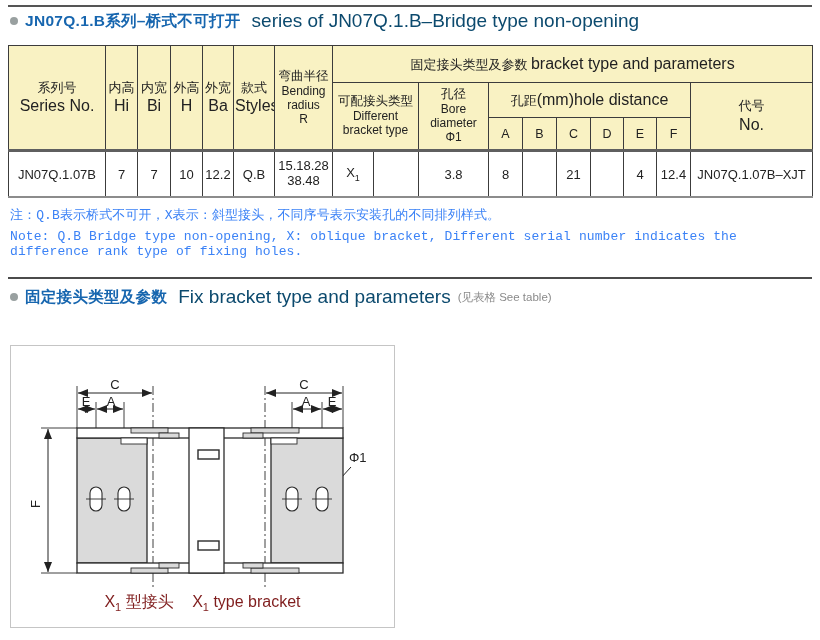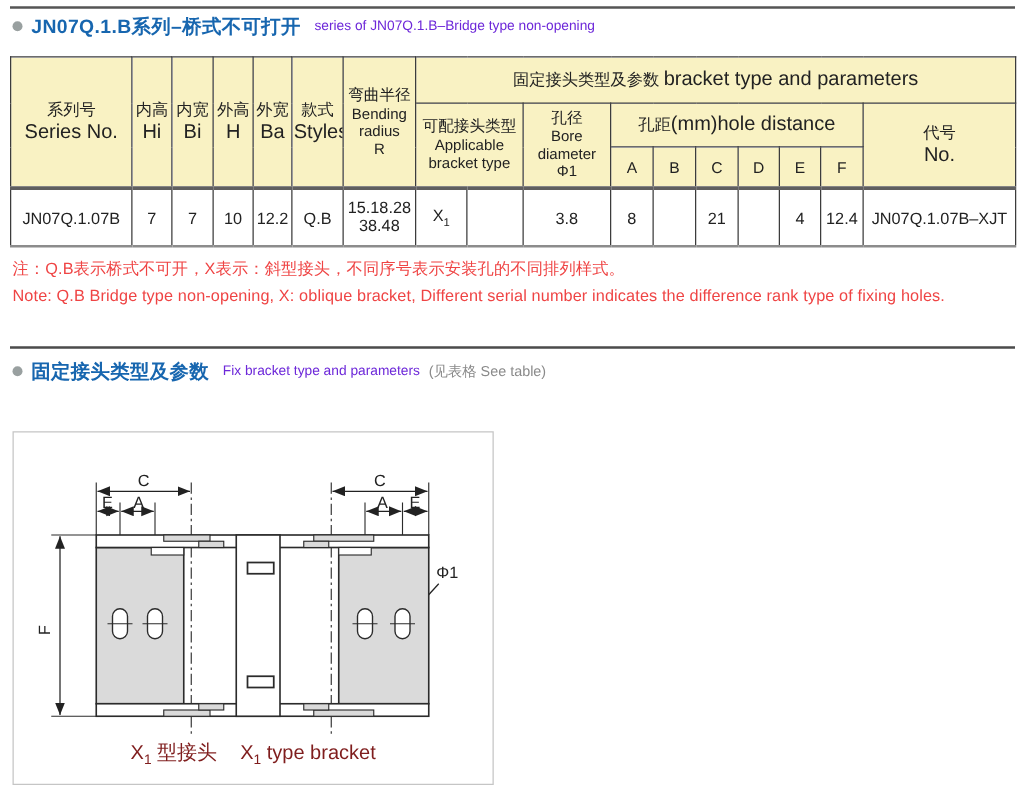--- a/index.html
+++ b/index.html
@@ -7,39 +7,39 @@
     position:relative; width:820px; height:640px; background:#ffffff;
     font-family:"Liberation Sans", sans-serif; color:#1a1a1a; overflow:hidden;border-radius:19px;
   }
   .abs { position:absolute; }
 
   
   .top-rule { left:8px; top:5px; width:804px; height:2px; background:#555; }
   .title-row { left:10px; top:10px; display:flex; align-items:center; gap:7px; height:22px; }
   .bullet { width:8px; height:8px; border-radius:50%; background:#99a0a0; flex:0 0 auto; }
   .t-zh { color:#1766af; font-weight:bold; font-size:15.5px; letter-spacing:0.3px; }
-  .t-en { color:#6d28d9; font-size:11px; margin-left:4px; }
+  .t-en { color:#0c4a6e; font-size:19px; margin-left:4px; }
   .t-aside { color:#8a8a8a; font-size:11.5px; margin-left:0; }
 
   
   table.spec { border-collapse:collapse; table-layout:fixed; width:804px; }
   table.spec td {
     border:1px solid #3c3c3c; text-align:center; vertical-align:middle;
     padding:0 1px; font-size:12.5px; color:#222; overflow:hidden;
   }
   tr.hr td { background:#f9f2c3; }
   tr.dr td { background:#ffffff; border-top:3px solid #5f5f5f; border-bottom:2px solid #8c8c8c; height:44px; font-size:13px; }
   .zh { font-size:13px; line-height:1.25; }
   .en { font-size:16px; line-height:1.2; }
   .tight div { line-height:1.18; font-size:12px; }
   .tight .zh { font-size:12.5px; }
   sub { font-size:9px; }
 
   
-  .note { left:10px; font-size:13px; color:#ef4444; letter-spacing:0.1px; }
+  .note { left:10px; font-size:13px; color:#3b82f6; letter-spacing:0.1px;font-family:Liberation Mono, monospace; }
 
   .divider { left:8px; top:277px; width:804px; height:2px; background:#4b4b4b; }
 
   
   .diagram-box { left:10px; top:345px; width:383px; height:281px; border:1px solid #c5c5c5; background:#fff; }
   .diagram-box svg { position:absolute; left:0; top:0; }
   .cap { position:absolute; left:0; top:246px; width:100%; text-align:center; font-size:16px; color:#7f1d1d; }
   .cap .gap { display:inline-block; width:14px; }
   .cap sub { font-size:11px; }
   svg text { font-family:"Liberation Sans", sans-serif; font-size:13px; fill:#222; }
@@ -110,21 +110,21 @@
           <div>R</div>
         </td>
         <td colspan="10">
           <span class="zh">固定接头类型及参数</span>
           <span class="en">bracket type and parameters</span>
         </td>
       </tr>
       <tr class="hr" style="height:35px">
         <td colspan="2" rowspan="2" class="tight">
           <div class="zh">可配接头类型</div>
-          <div>Applicable</div>
+          <div>Different</div>
           <div>bracket type</div>
         </td>
         <td rowspan="2" class="tight">
           <div class="zh">孔径</div>
           <div>Bore diameter</div>
           <div>Φ1</div>
         </td>
         <td colspan="6">
           <span class="zh">孔距</span><span class="en">(mm)hole distance</span>
         </td>

